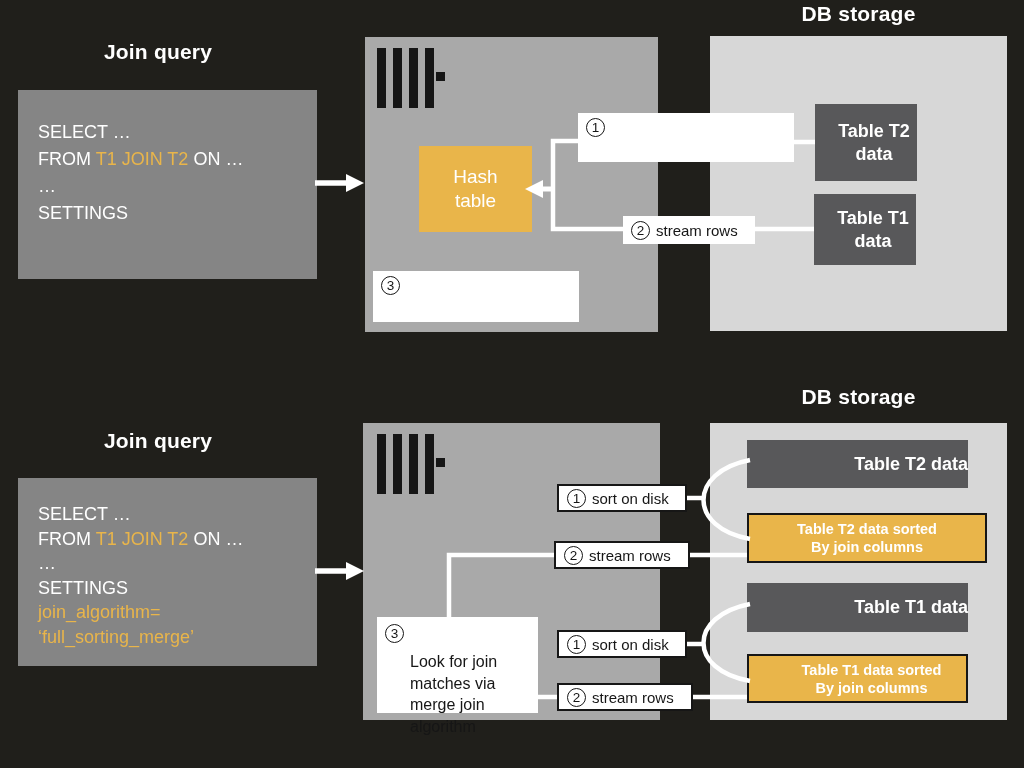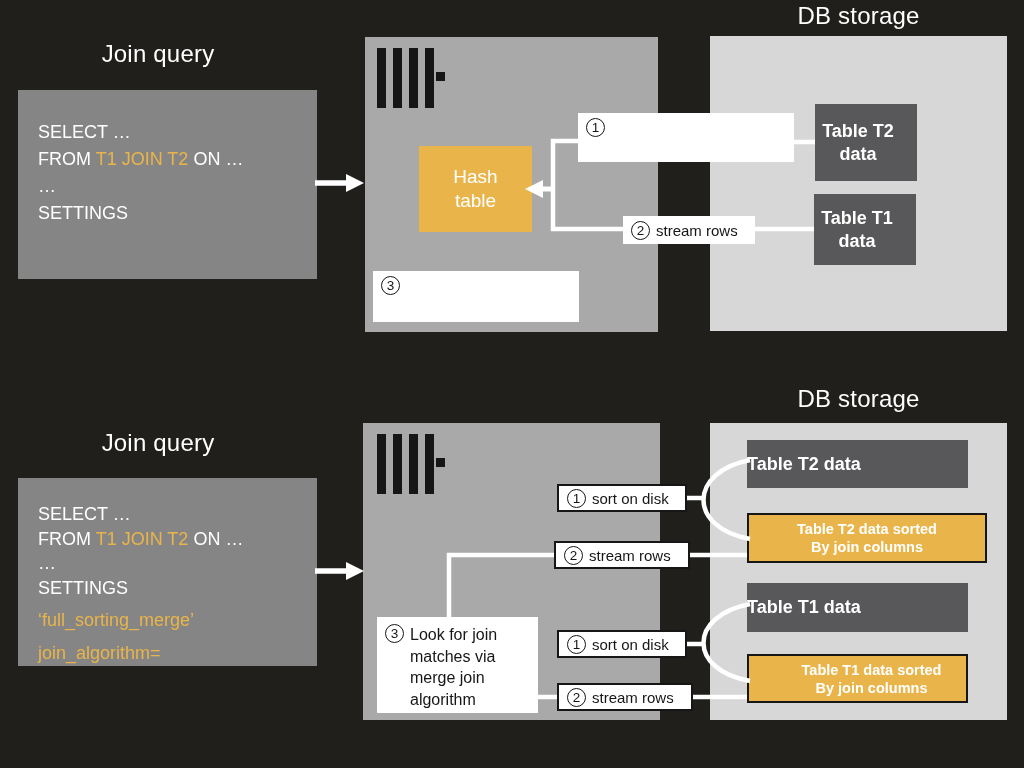--- a/index.html
+++ b/index.html
@@ -4,34 +4,34 @@
 <style>
   html,body{margin:0;padding:0;background:#000;}
   .canvas{
     position:relative;width:1024px;height:768px;overflow:hidden;
     background:var(--bg,#201f1b);
     font-family:"Liberation Sans",sans-serif;
     -webkit-font-smoothing:antialiased;
   }
   .abs{position:absolute;box-sizing:border-box;}
   .title{
-    color:var(--text-white,#fff);font-size:24px;font-weight:400;
+    color:var(--text-white,#fff);font-size:21px;font-weight:700;
     text-align:center;letter-spacing:.2px;z-index:2;
   }
   .querybox{
     background:var(--query-gray,#858585);color:var(--text-white,#fff);
     font-size:18px;font-weight:500;z-index:1;padding-left:20px;
   }
   .querybox .ln{white-space:pre;}
-  .yellow-text{color:var(--accent,#e9b54a);margin-top:8px;}
+  .yellow-text{color:var(--accent,#e9b54a);}
   .serverbox{background:var(--server-gray,#a9a9a9);z-index:1;}
   .dbbox{background:var(--storage-gray,#d7d7d7);z-index:1;}
   .tdark{
     background:var(--table-dark,#58585a);color:var(--text-white,#fff);
-    font-weight:700;font-size:18px;display:flex;align-items:center;justify-content:flex-start;
+    font-weight:700;font-size:18px;display:flex;align-items:center;justify-content:flex-end;
     text-align:center;z-index:2;line-height:23px;
   }
   .hashbox{
     background:var(--accent,#e9b54a);color:var(--text-white,#fff);
     font-size:19px;font-weight:500;display:flex;align-items:center;justify-content:center;
     text-align:center;z-index:2;line-height:24px;
   }
   .tsorted{
     background:var(--accent,#e9b54a);color:var(--text-white,#fff);
     border:2px solid var(--ink,#161616);
@@ -113,22 +113,22 @@
 
   <div class="abs title" style="left:710px;top:385px;width:297px;">DB storage</div>
 
   <div class="abs title" style="left:38px;top:429px;width:240px;">Join query</div>
 
   <div class="abs querybox" style="left:18px;top:478px;width:299px;height:188px;padding-top:24px;line-height:24.5px;">
     <div class="ln">SELECT …</div>
     <div class="ln"><span>FROM </span><span class="yellow-text">T1 JOIN T2</span><span> ON …</span></div>
     <div class="ln">…</div>
     <div class="ln">SETTINGS</div>
+    <div class="ln yellow-text">join_algorithm=</div>
     <div class="ln yellow-text">‘full_sorting_merge’</div>
-    <div class="ln yellow-text">join_algorithm=</div>
   </div>
 
   <div class="abs serverbox" style="left:363px;top:423px;width:297px;height:297px;"></div>
 
   <svg class="abs logo" style="left:377px;top:434px;" width="70" height="60" viewBox="0 0 70 60">
     <rect x="0" y="0" width="9" height="60"></rect>
     <rect x="16" y="0" width="9" height="60"></rect>
     <rect x="32" y="0" width="9" height="60"></rect>
     <rect x="48" y="0" width="9" height="60"></rect>
     <rect x="59" y="24" width="9" height="9"></rect>
@@ -163,21 +163,21 @@
     <span class="cnum">1</span>
     <span>sort on disk</span>
   </div>
   <div class="abs chip bordered" style="left:557px;top:683px;width:136px;height:28px;">
     <span class="cnum">2</span>
     <span>stream rows</span>
   </div>
 
   <div class="abs chip multi" style="left:377px;top:617px;width:161px;height:96px;font-size:16px;padding-top:7px;">
     <span class="cnum">3</span>
-    <span class="lines" style="line-height:21.5px;"><span>Look for join</span><br><span>matches via</span><br><span>merge join</span><br><span>algorithm</span></span>
+    <span class="lines" style="line-height:21.5px;margin-top:27px;"><span>Look for join</span><br><span>matches via</span><br><span>merge join</span><br><span>algorithm</span></span>
   </div>
 
   <svg class="wire" width="1024" height="768" viewBox="0 0 1024 768">
 
     <line x1="315" y1="183" x2="348" y2="183" stroke-width="5.5"></line>
     <polygon points="364,183 346,174 346,192"></polygon>
 
     <polyline points="578,141 553,141 553,229 623,229" stroke-width="4.5"></polyline>
     <line x1="553" y1="189" x2="541" y2="189" stroke-width="5"></line>
     <polygon points="525,189 543,180 543,198"></polygon>

